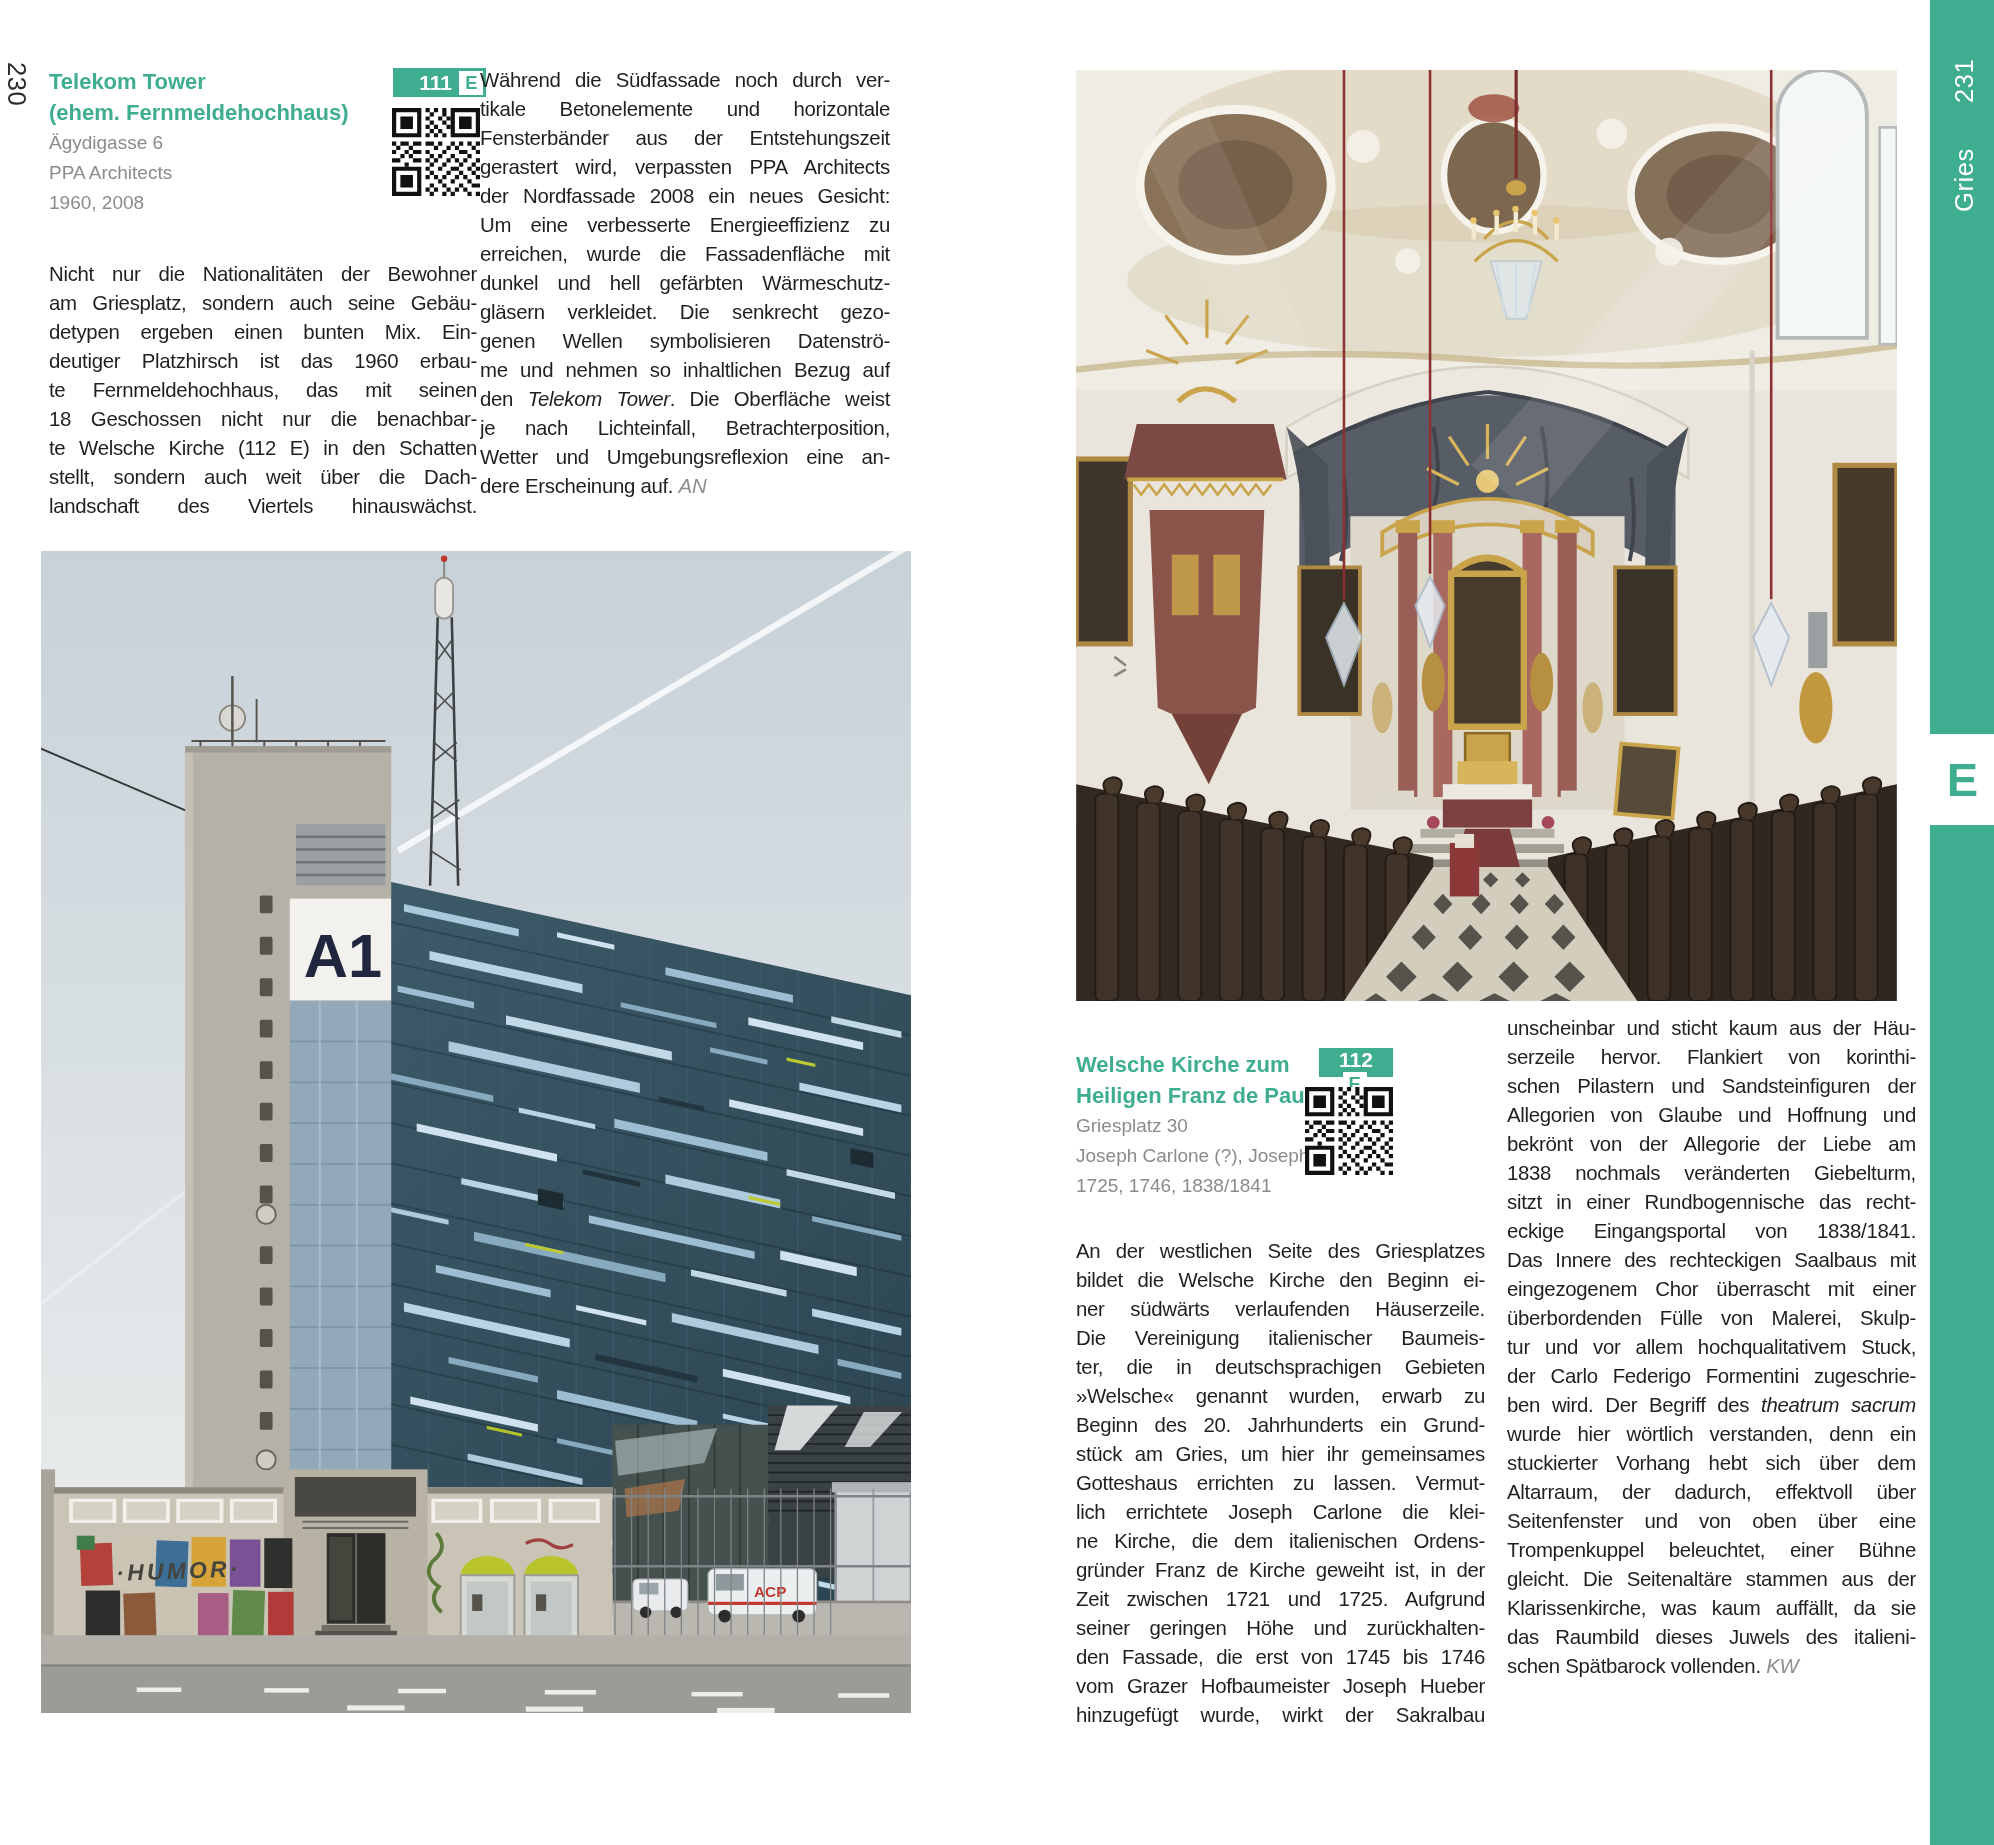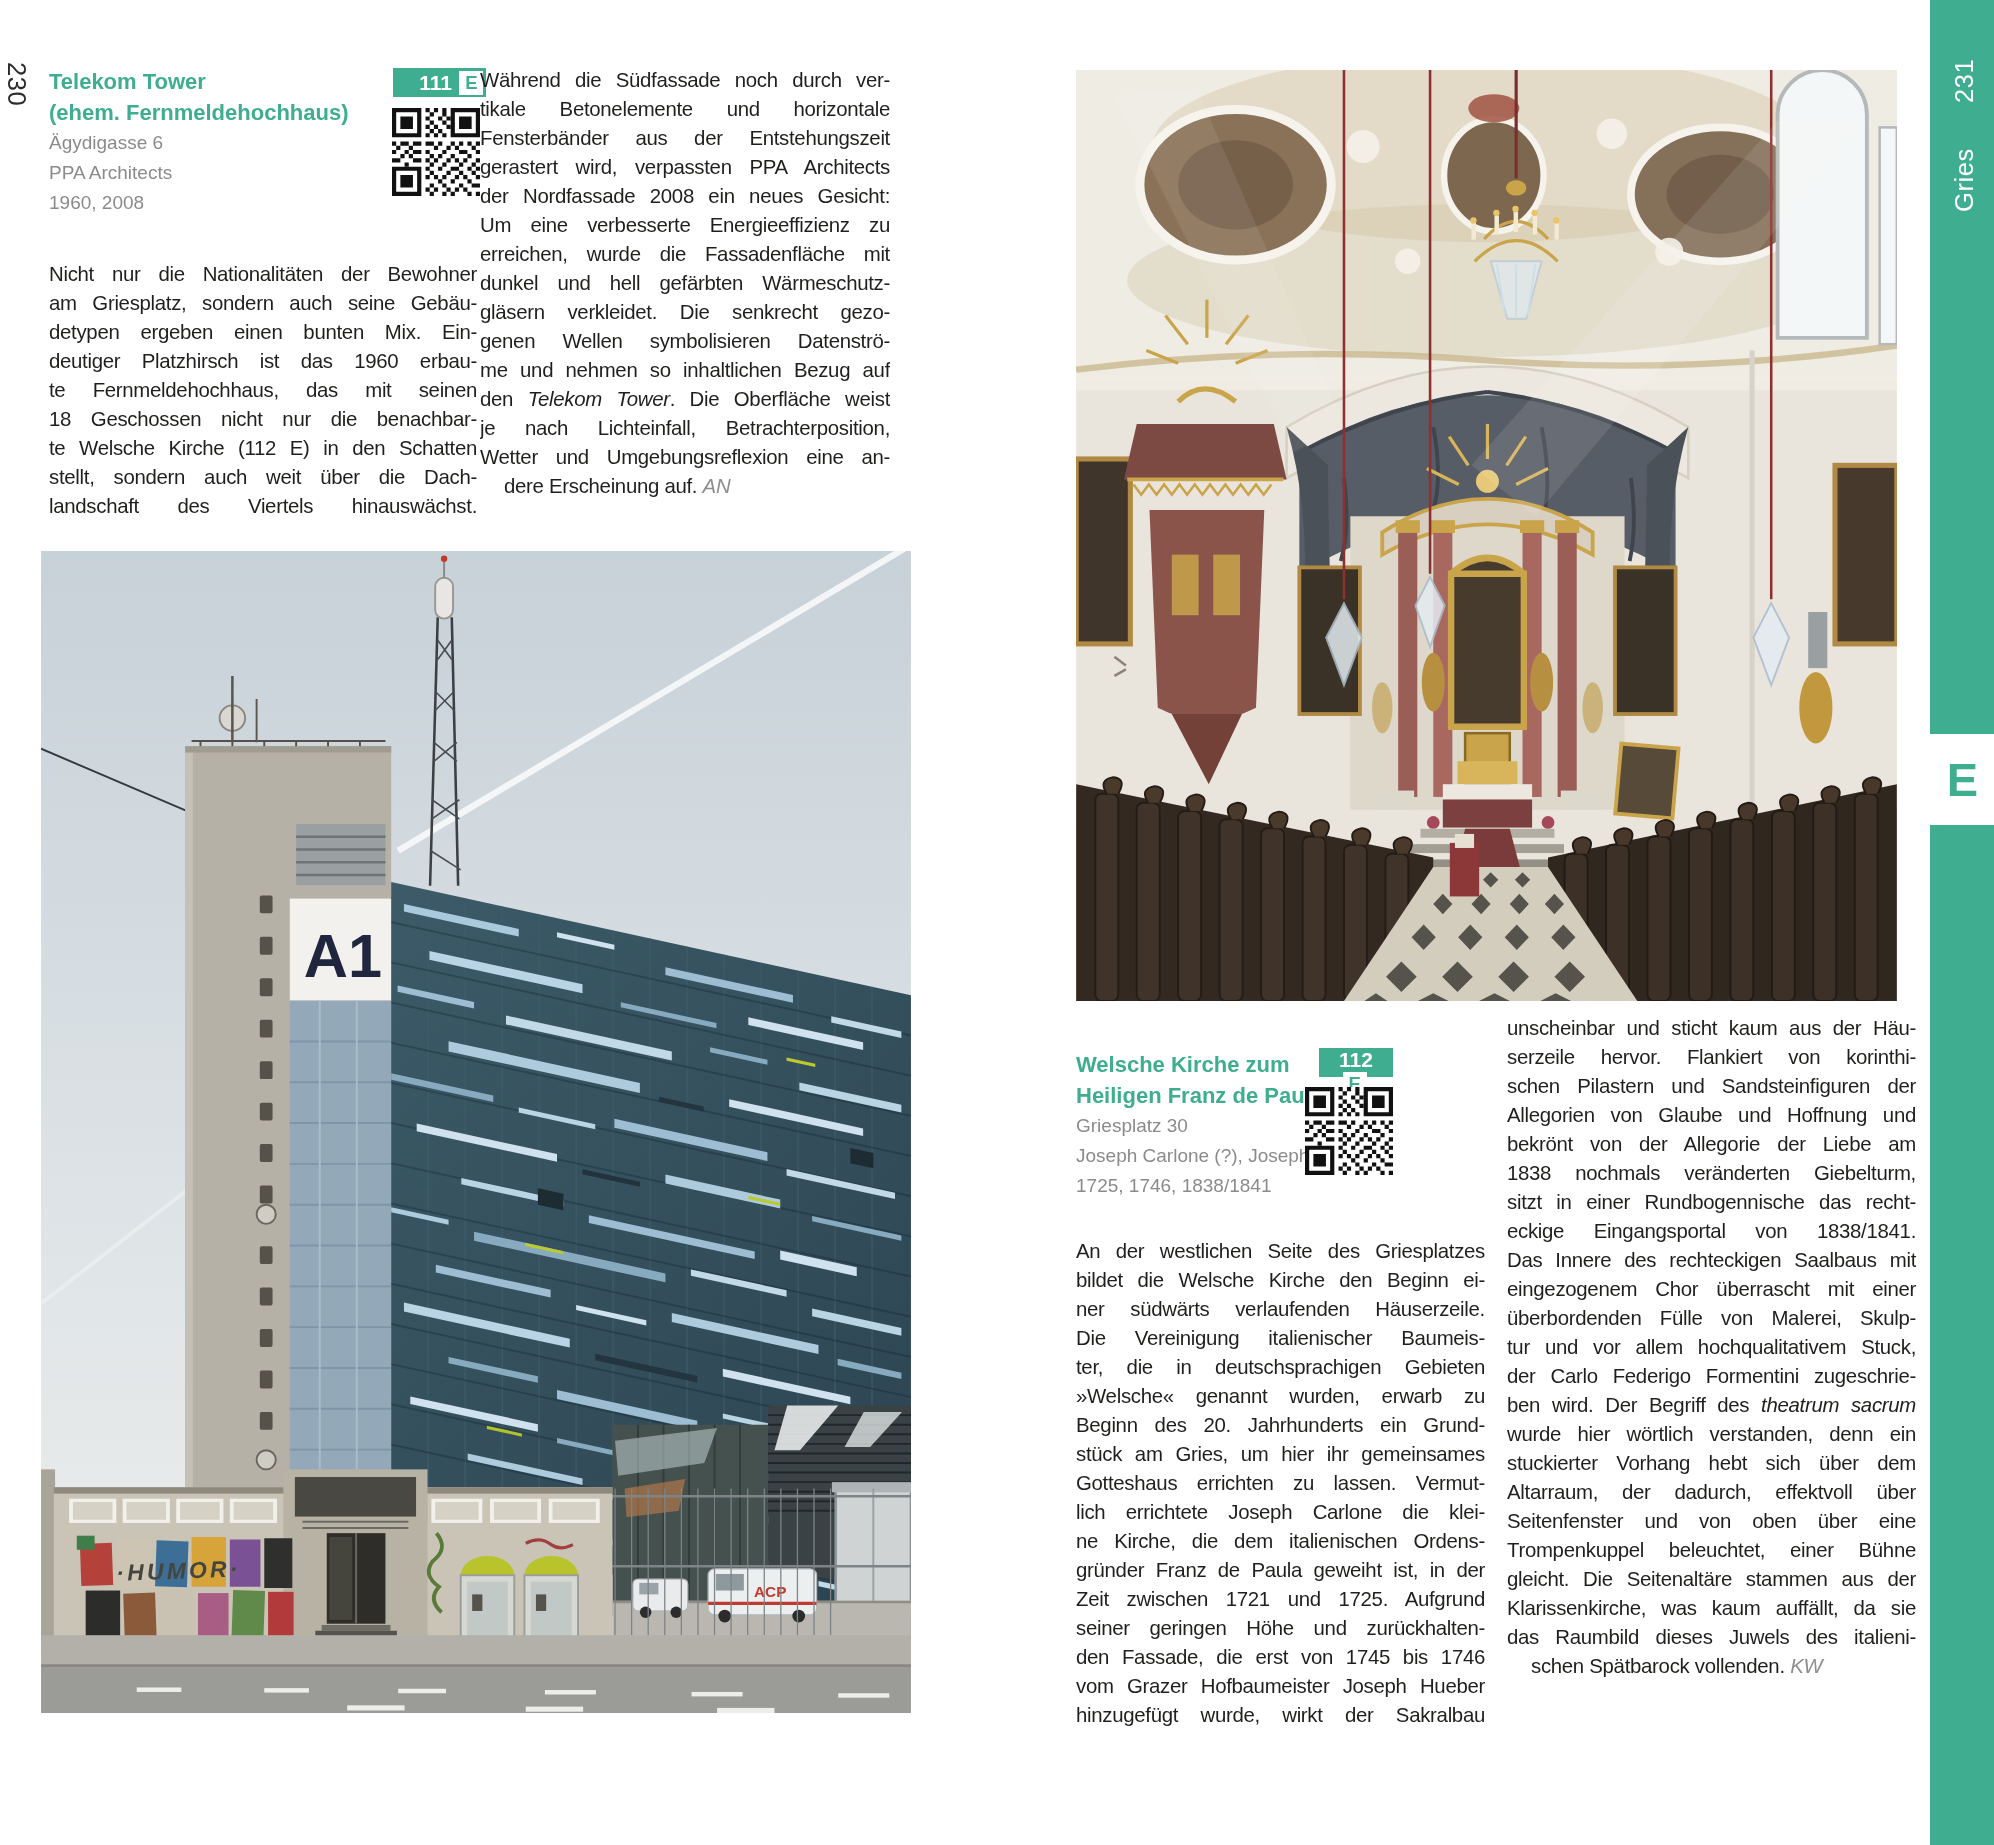--- a/index.html
+++ b/index.html
@@ -30,21 +30,21 @@
   .badge .num{flex:1;text-align:center;color:#fff;font-weight:bold;font-size:21px;}
   .badge .ebox{width:24px;height:24px;margin-right:2.6px;background:#fff;color:var(--accent);
     font-weight:bold;font-size:18.5px;line-height:24px;text-align:center;}
 
   
   .qr{position:absolute;width:88px;height:88px;}
 
   
   .coltext{position:absolute;font-size:20.4px;line-height:29px;color:var(--ink);letter-spacing:-0.3px;}
   .tline{white-space:nowrap;text-align:justify;text-align-last:justify;text-justify:inter-word;overflow:hidden;}
-  .tline.tlast{text-align-last:left;margin-left:24px;}
+  .tline.tlast{text-align-last:left;}
   .coltext em{font-style:italic;}
   .coltext em.author{color:#8e8e8e;}
 
   .photo{position:absolute;display:block;}
 </style>
 </head>
 <body>
 
 <svg width="0" height="0" style="position:absolute">
   <defs>
@@ -623,21 +623,21 @@
       <div class="tline">bildet die Welsche Kirche den Beginn ei-</div>
       <div class="tline">ner südwärts verlaufenden Häuserzeile.</div>
       <div class="tline">Die Vereinigung italienischer Baumeis-</div>
       <div class="tline">ter, die in deutschsprachigen Gebieten</div>
       <div class="tline">»Welsche« genannt wurden, erwarb zu</div>
       <div class="tline">Beginn des 20. Jahrhunderts ein Grund-</div>
       <div class="tline">stück am Gries, um hier ihr gemeinsames</div>
       <div class="tline">Gotteshaus errichten zu lassen. Vermut-</div>
       <div class="tline">lich errichtete Joseph Carlone die klei-</div>
       <div class="tline">ne Kirche, die dem italienischen Ordens-</div>
-      <div class="tline">gründer Franz de Paula geweiht ist, in der</div>
+      <div class="tline">gründer Franz de Kirche geweiht ist, in der</div>
       <div class="tline">Zeit zwischen 1721 und 1725. Aufgrund</div>
       <div class="tline">seiner geringen Höhe und zurückhalten-</div>
       <div class="tline">den Fassade, die erst von 1745 bis 1746</div>
       <div class="tline">vom Grazer Hofbaumeister Joseph Hueber</div>
       <div class="tline">hinzugefügt wurde, wirkt der Sakralbau</div>
     </div>
 
   <div class="coltext" style="left:1507px;top:1014px;width:409px;">
       <div class="tline">unscheinbar und sticht kaum aus der Häu-</div>
       <div class="tline">serzeile hervor. Flankiert von korinthi-</div>

